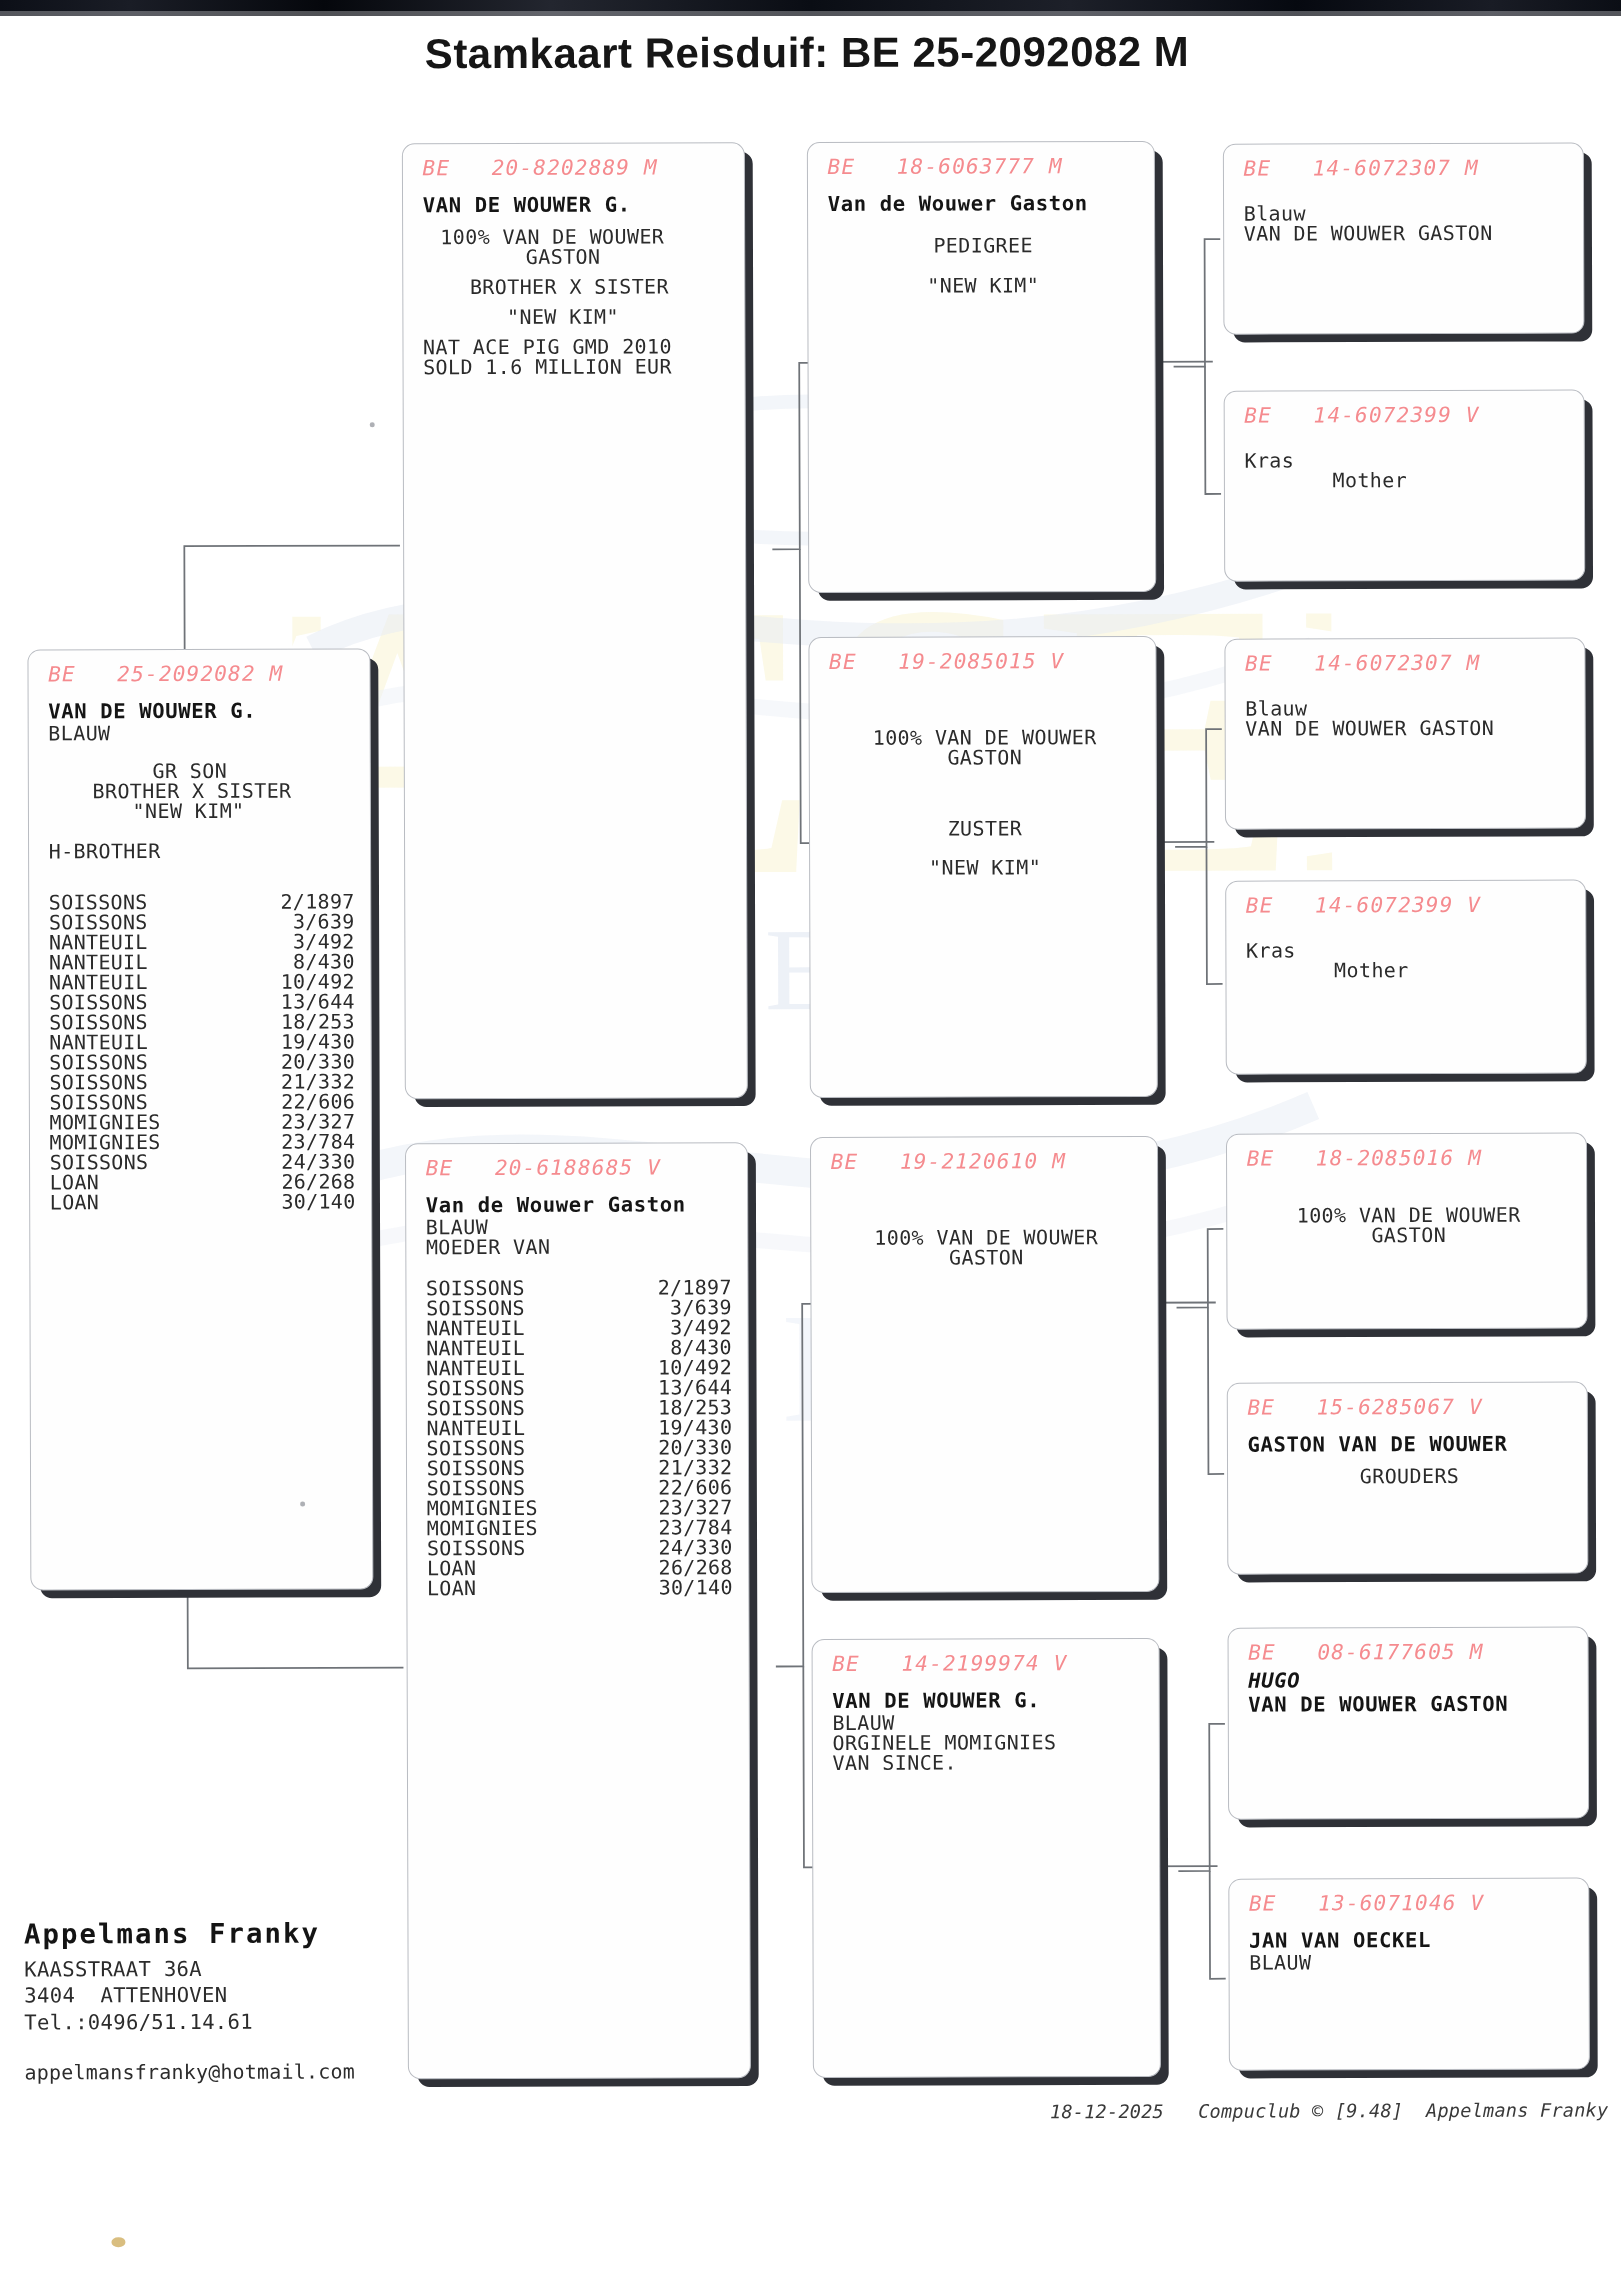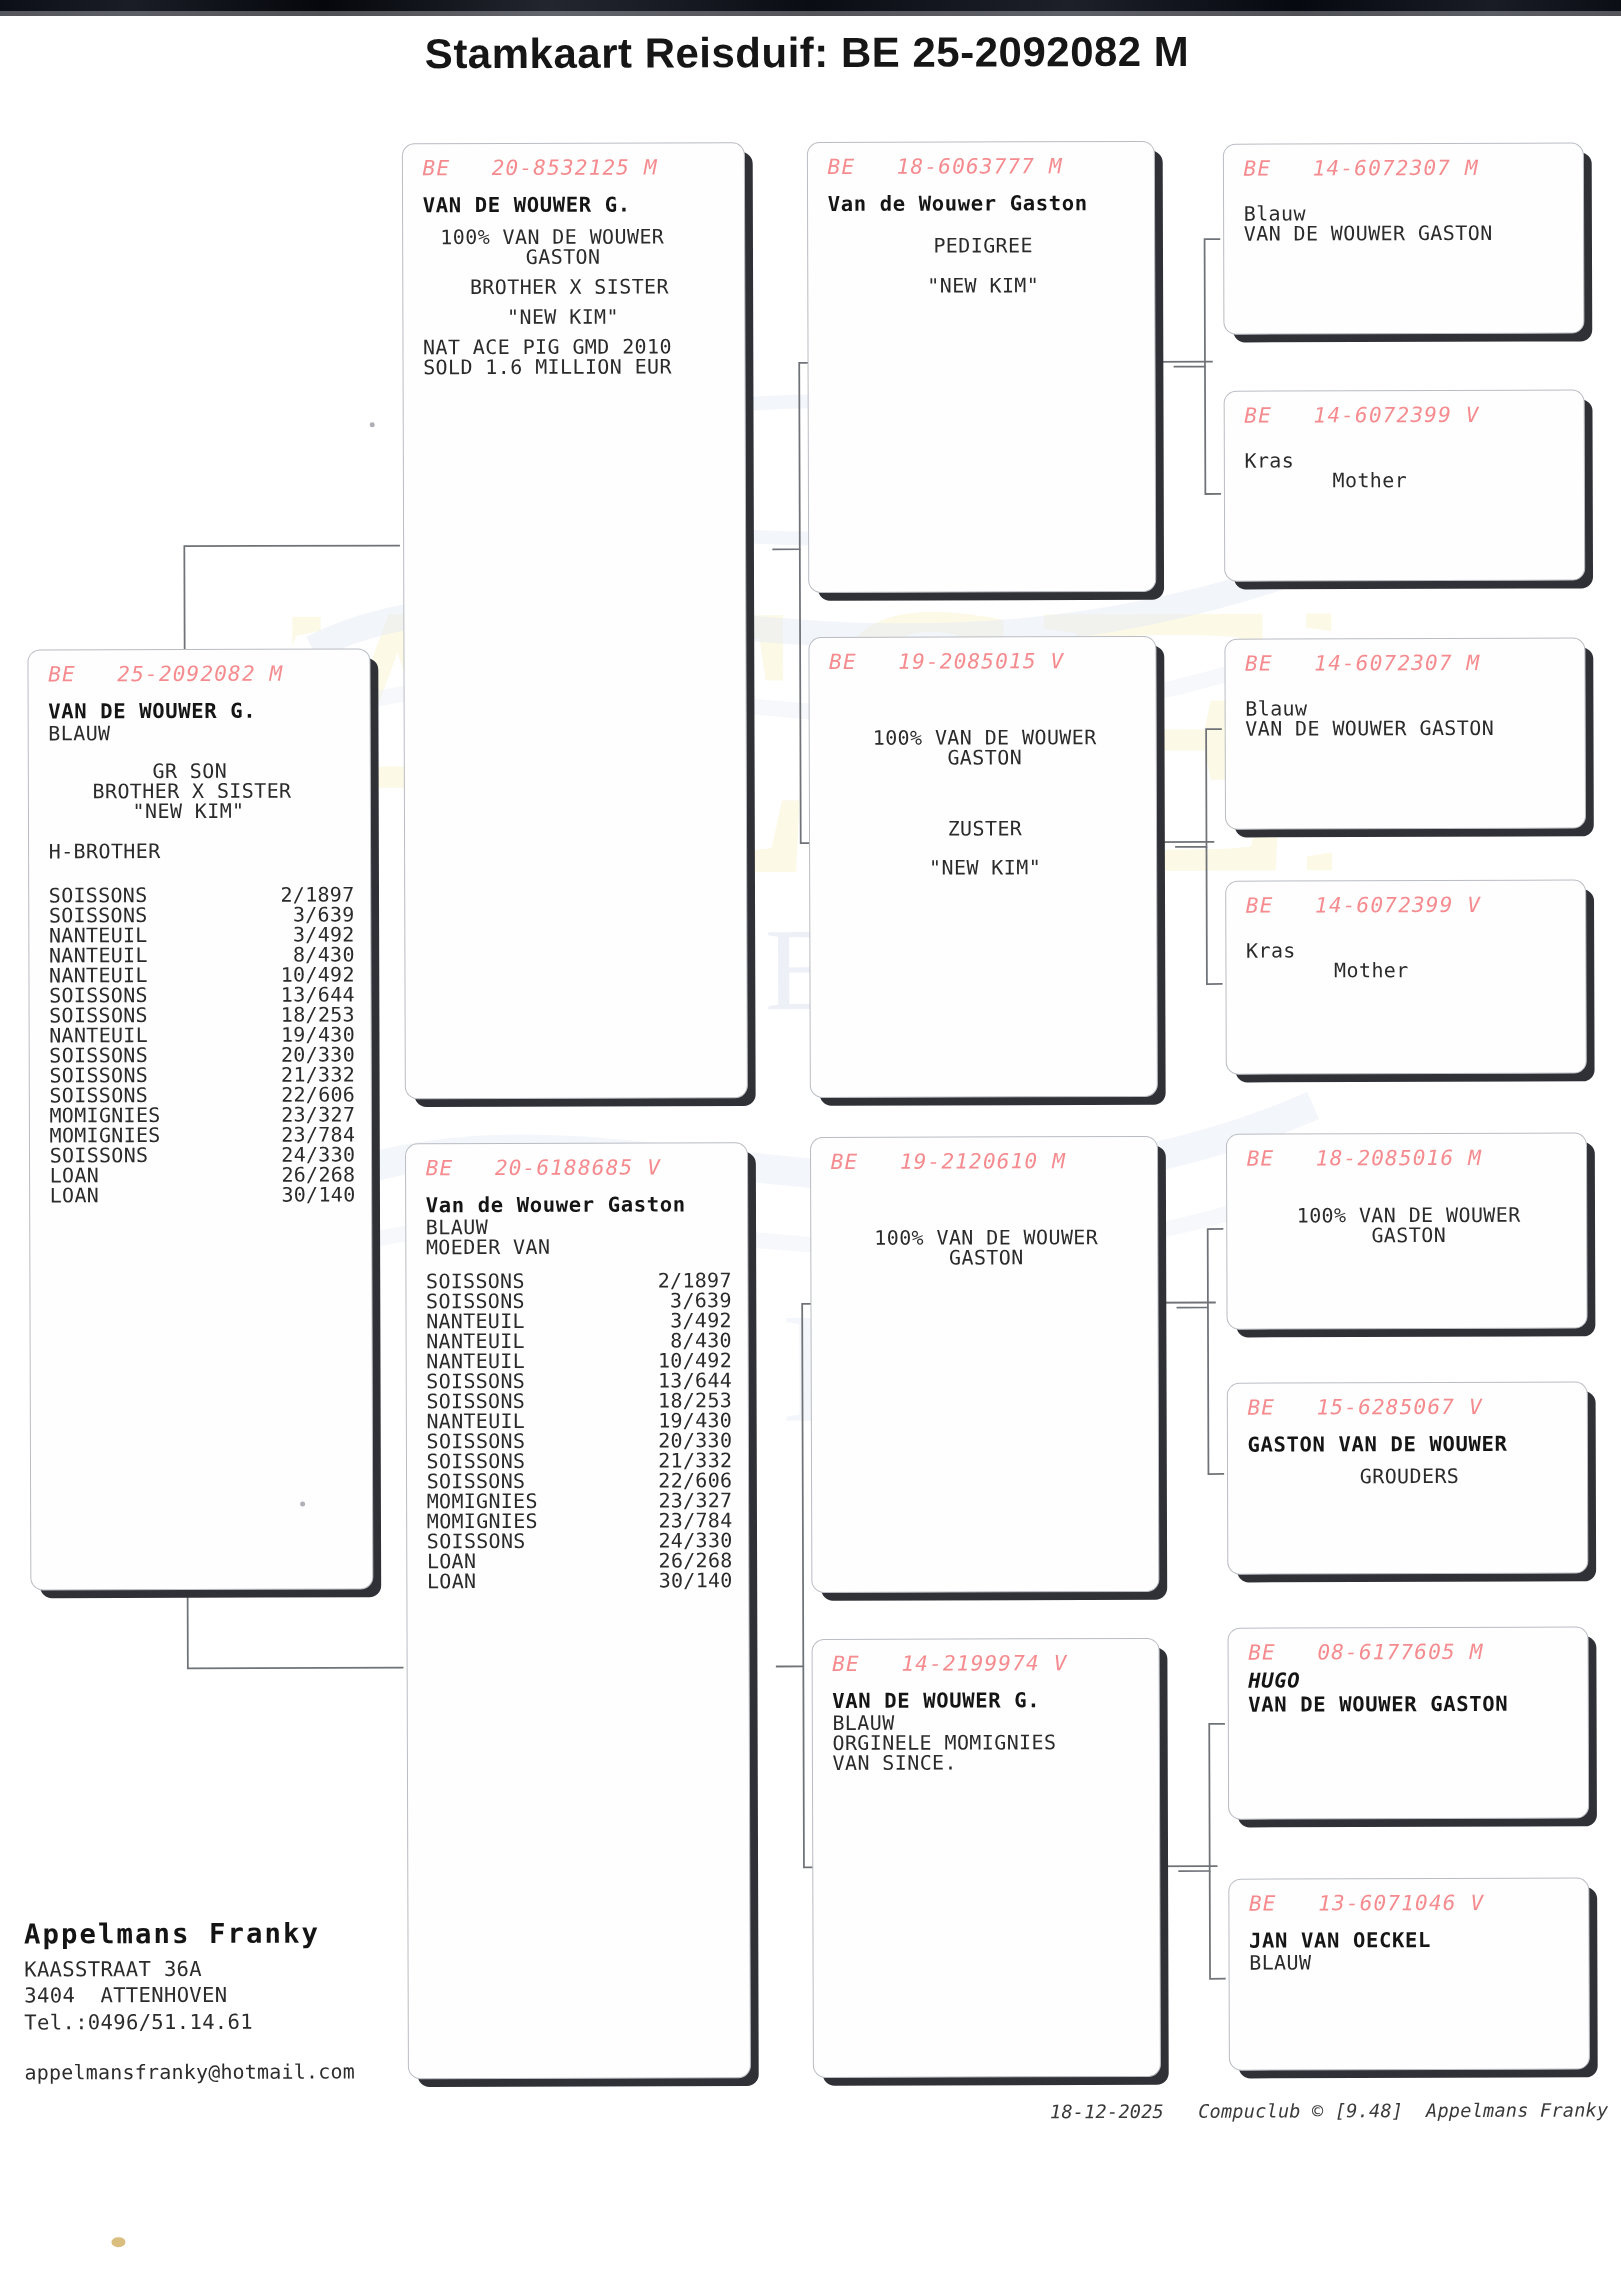--- a/index.html
+++ b/index.html
@@ -60,21 +60,21 @@
   }
   .nm{
     font-weight:bold;font-size:20.6px;letter-spacing:0.6px;color:#151515;white-space:pre;
   }
   .nm.italic{font-style:italic;}
   .ln{font-size:20px;color:#2b2b2b;white-space:pre;letter-spacing:0.4px;line-height:1.0;}
   .ln.center{text-align:center;}
   .sp{height:19.6px;}
   .sp-s{height:9.8px;}
   .sp-l{height:31px;}
-  .results{margin-top:14px;}
+  .results{margin-top:21px;}
   .rrow{
     display:flex;justify-content:space-between;
     font-size:20px;color:#2b2b2b;line-height:1.0;letter-spacing:0.3px;
     white-space:pre;
   }
   .rrow .place{flex:0 0 auto;}
   .rrow .score{flex:0 0 auto;text-align:right;min-width:114px;}
 
   
   .owner{position:absolute;left:21.6px;top:1916px;width:470px;}
@@ -164,21 +164,21 @@
       <div class="rrow"><span class="place">SOISSONS</span><span class="score">22/606</span></div>
       <div class="rrow"><span class="place">MOMIGNIES</span><span class="score">23/327</span></div>
       <div class="rrow"><span class="place">MOMIGNIES</span><span class="score">23/784</span></div>
       <div class="rrow"><span class="place">SOISSONS</span><span class="score">24/330</span></div>
       <div class="rrow"><span class="place">LOAN</span><span class="score">26/268</span></div>
       <div class="rrow"><span class="place">LOAN</span><span class="score">30/140</span></div>
     </div>
   </div>
 
   <div class="card" style="left:405px;top:142px;width:343px;height:956px;">
-    <div class="ringno">BE   20-8532125 M</div>
+    <div class="ringno">BE   20-8202889 M</div>
     <div class="sp-s"></div>
     <div class="nm">VAN DE WOUWER G.</div>
     <div class="sp-s"></div>
     <div class="ln" style="padding-left:17.6px;">100% VAN DE WOUWER</div>
     <div class="ln" style="padding-left:103px;">GASTON</div>
     <div class="sp-s"></div>
     <div class="ln" style="padding-left:47px;">BROTHER X SISTER</div>
     <div class="sp-s"></div>
     <div class="ln" style="padding-left:84px;">"NEW KIM"</div>
     <div class="sp-s"></div>

